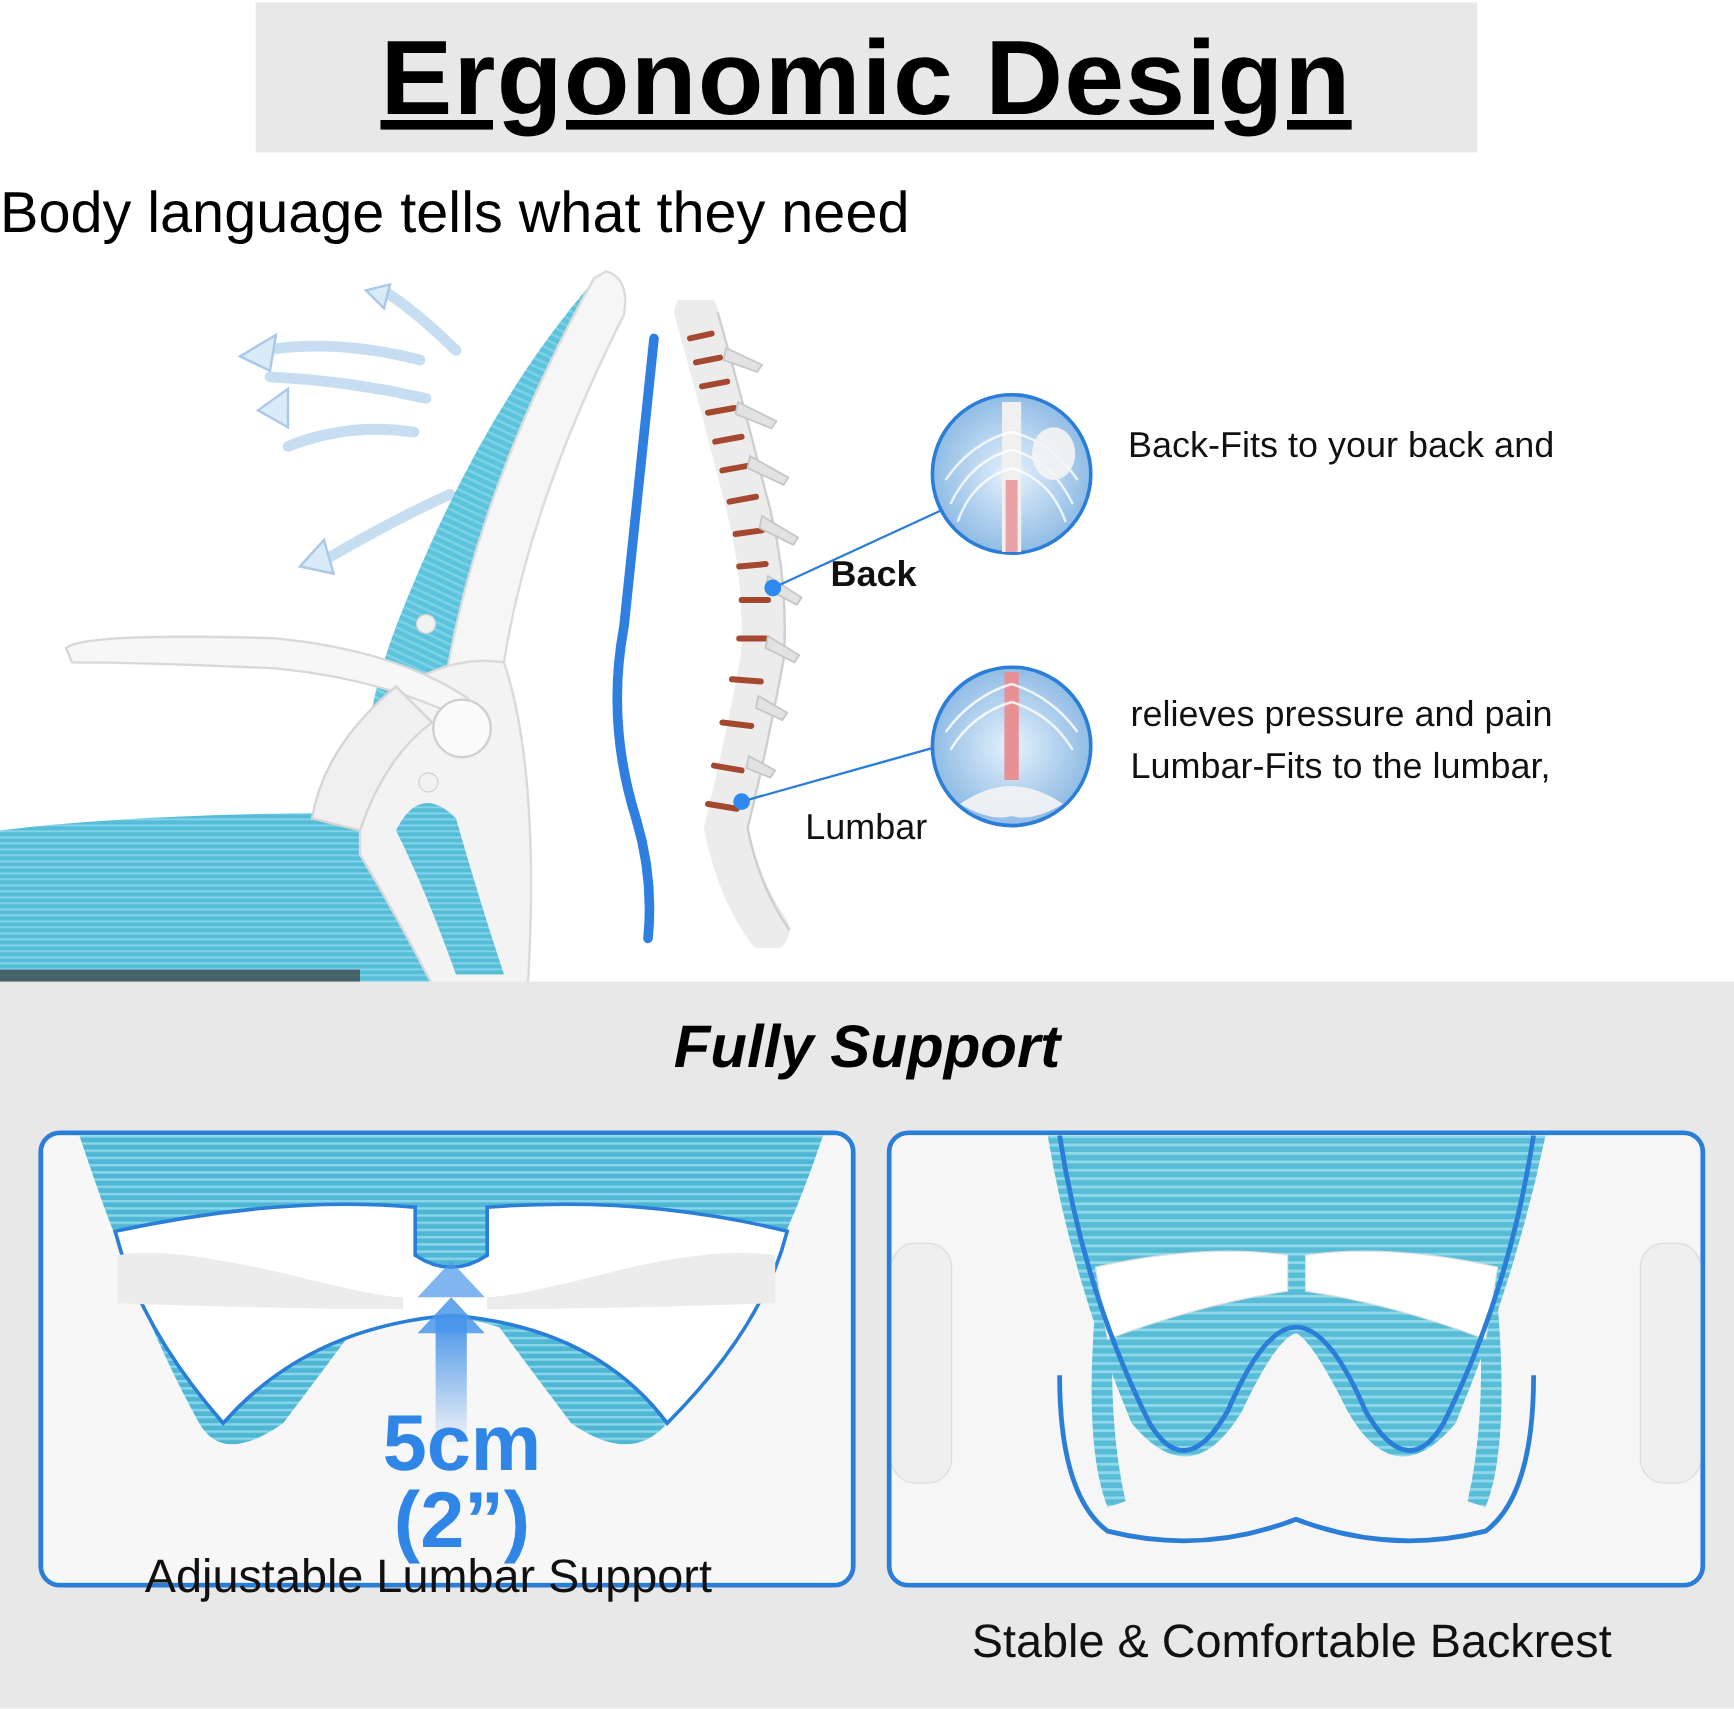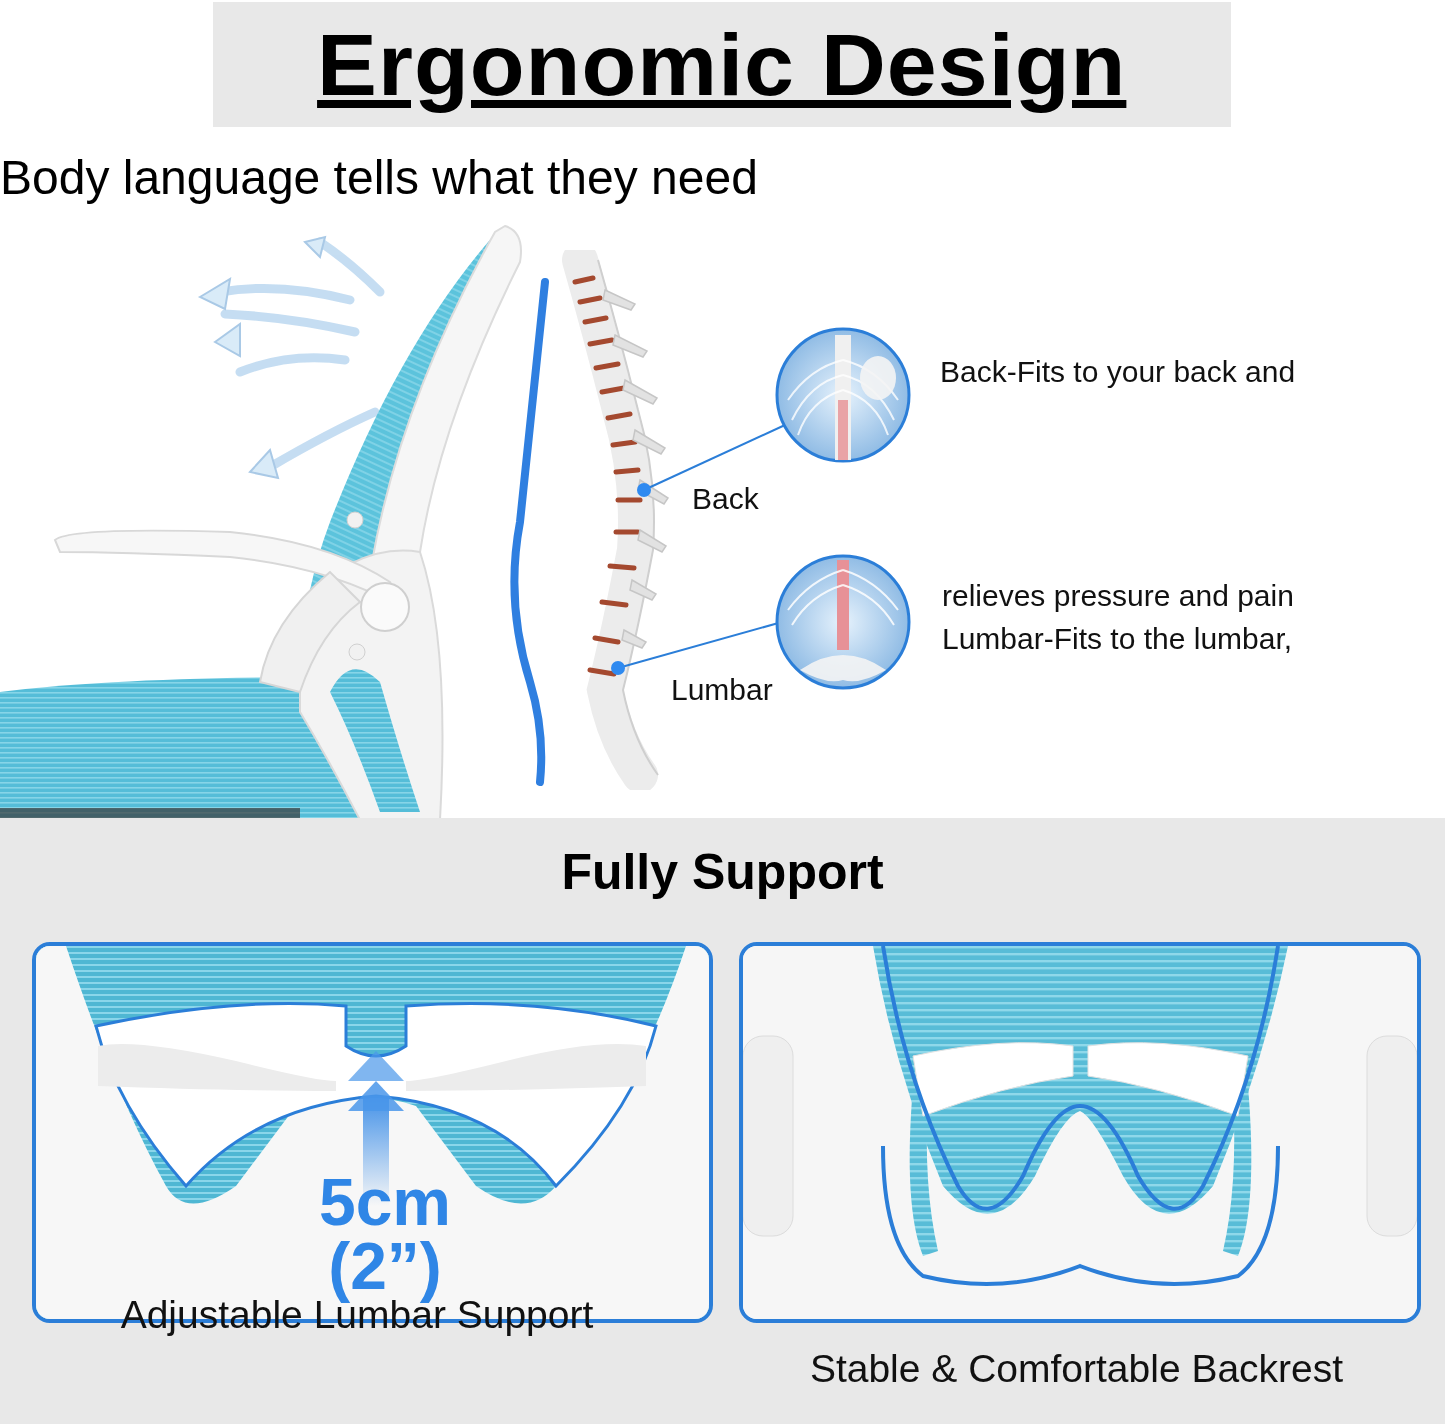--- a/index.html
+++ b/index.html
@@ -6,21 +6,21 @@
   body { width:1445px; height:1424px; position:relative; overflow:hidden; background:#ffffff; font-family:"Liberation Sans", sans-serif; color:#000; }
   .abs { position:absolute; }
   .title-band { left:213px; top:2px; width:1018px; height:125px; background:#e8e8e8; display:flex; align-items:center; justify-content:center;text-decoration:underline; }
   .title { font-weight:bold; font-size:88px; letter-spacing:1px; line-height:1; transform:scaleX(1.02); }
   .subtitle { left:0; top:150px; width:1246px; text-align:left; font-size:48px; line-height:56px; }
   .chair-svg { left:0; top:222px; }
   .spine-svg { left:560px; top:250px; }
   .callout-text { font-size:30px; line-height:43px; color:#111; }
   .label { font-size:30px; color:#111; }
   .bottom-band { left:0; top:818px; width:1445px; height:606px; background:#e8e8e8; }
-  .section-title { left:0; top:842px; width:1445px; text-align:center; font-weight:bold; font-size:50px; line-height:60px; }
+  .section-title { left:0; top:842px; width:1445px; text-align:center; font-weight:bold; font-size:50px; line-height:60px;font-style:italic; }
   .panel { border:4px solid #2b7ed8; border-radius:18px; overflow:hidden; background:#ffffff; box-sizing:border-box; }
   .panel-left { left:32px; top:942px; width:681px; height:381px; }
   .panel-right { left:739px; top:942px; width:682px; height:381px; }
   .caption { font-size:39px; line-height:46px; color:#111; text-align:center; }
   .measure { left:280px; top:1170px; width:210px; text-align:center; color:#2f86e6; font-weight:bold; font-size:66px; line-height:64px; }
 </style>
 </head>
 <body>
 
 <div class="abs title-band">
@@ -139,21 +139,21 @@
     <g stroke="#ffffff" stroke-width="2" fill="none" opacity="0.85">
       <path d="M283 320 Q250 330 228 360"></path>
         <path d="M283 335 Q250 345 232 375"></path>
       <path d="M283 320 Q316 330 338 360"></path>
         <path d="M283 335 Q316 345 334 375"></path>
     </g>
     <path d="M240 420 Q283 390 326 420 Q300 435 283 430 Q266 435 240 420Z" fill="#f4f4f4" opacity="0.9"></path>
   </g>
 </svg>
 
-<div class="abs label" style="left:692px; top:482px;">Back</div>
+<div class="abs label" style="left:692px; top:462px;font-weight:bold;">Back</div>
 <div class="abs label" style="left:671px; top:673px;">Lumbar</div>
 
 <div class="abs callout-text" style="left:940px; top:350px;">
   <div>Back-Fits to your back and</div>
 </div>
 <div class="abs callout-text" style="left:942px; top:574px;">
   <div>relieves pressure and pain</div>
   <div>Lumbar-Fits to the lumbar,</div>
 </div>
 

